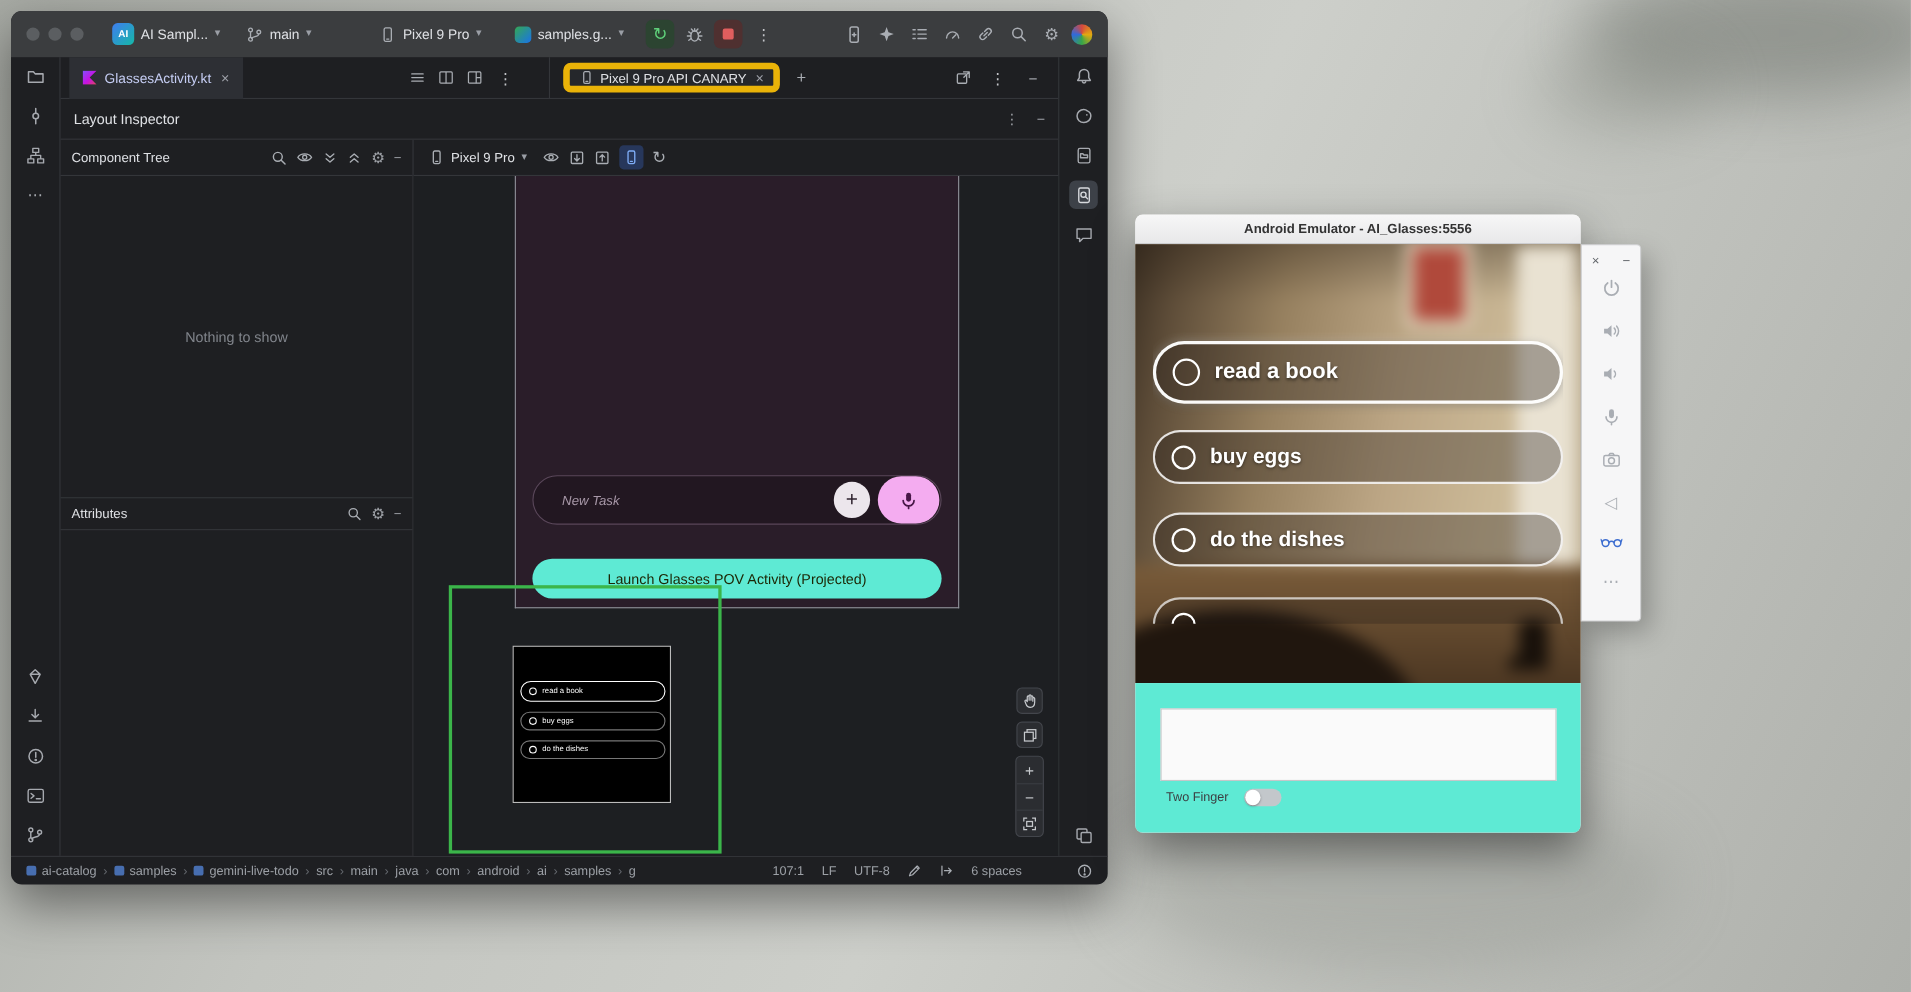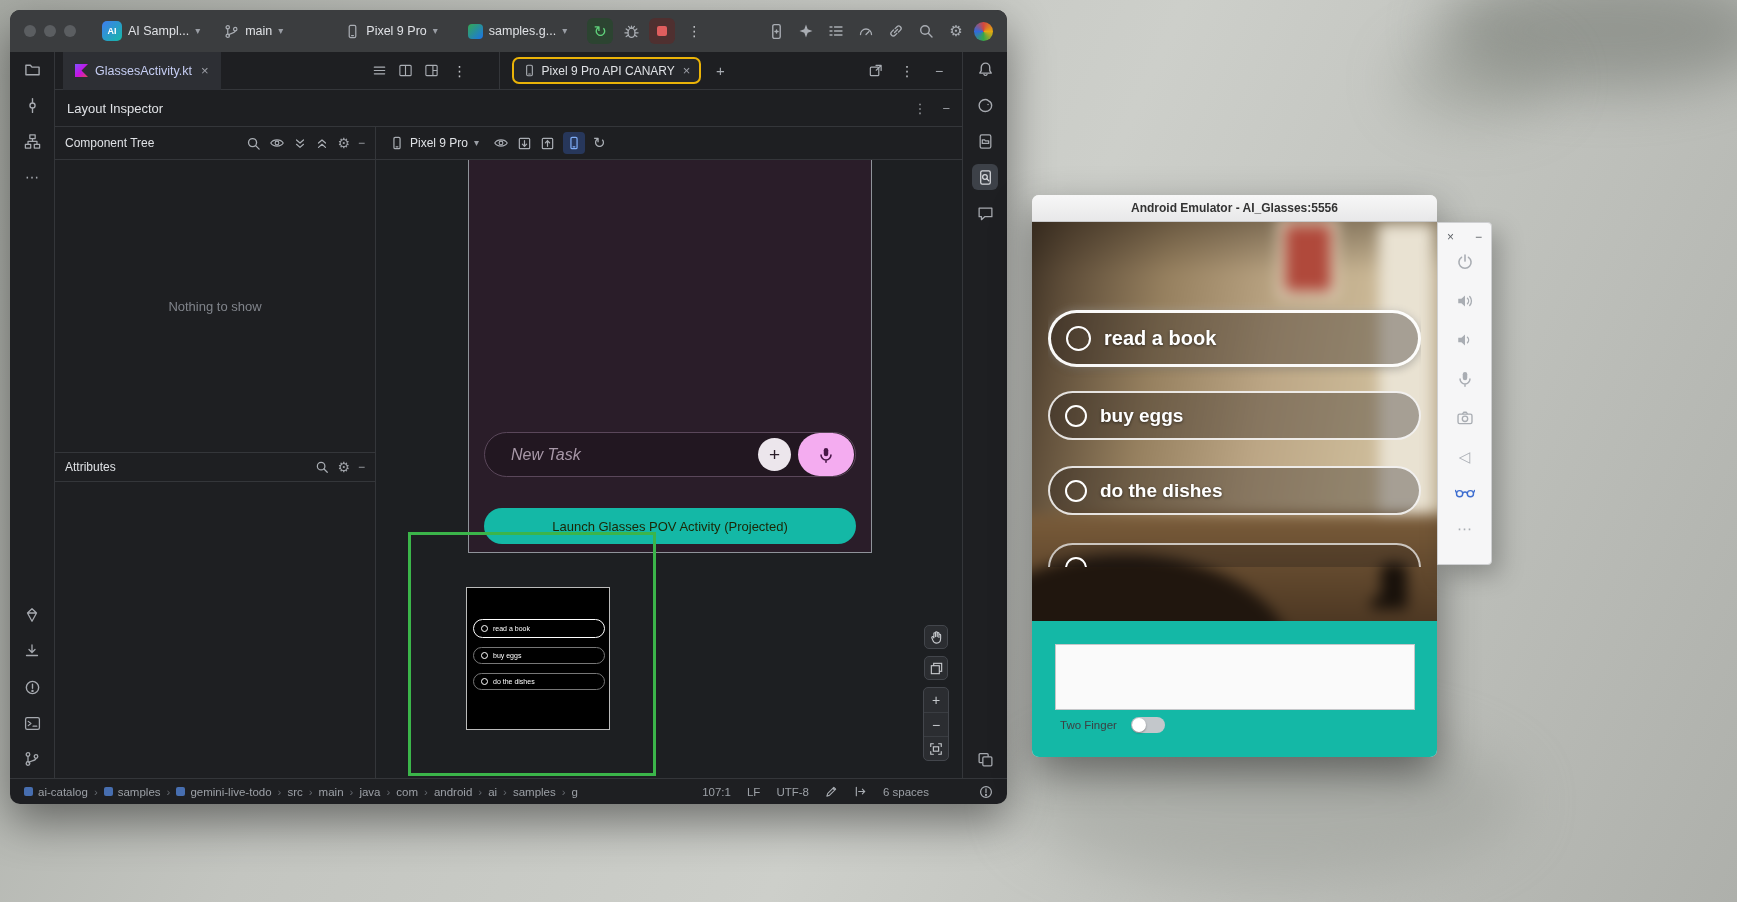--- a/index.html
+++ b/index.html
@@ -47,44 +47,44 @@
 
   .centercol { flex:1; display:flex; flex-direction:column; min-width:0; }
   .tabsrow { height:38px; flex:none; display:flex; align-items:center; border-bottom:1px solid #34363a; padding:0 8px; gap:4px; }
   .etab { display:flex; align-items:center; gap:7px; padding:0 12px; height:38px; font-size:12.5px; color:#b0a6ee; }
   .etab.active { background:#2d2f34; color:#c5cdf3; }
   .kticon { width:13px; height:13px; flex:none; background:linear-gradient(135deg,#7f52ff,#c811e2 55%,#e44857); clip-path:polygon(0 0,100% 0,50% 50%,100% 100%,0 100%); }
   .tclose { color:#9da0a8; font-size:13px; padding-left:2px; }
   .tabspacer { width:140px; }
   .smicon { width:22px; height:22px; border-radius:4px; }
   .rdgroup { display:flex; align-items:center; gap:8px; margin-left:22px; padding-left:12px; border-left:1px solid #34363a; height:38px; }
-  .rdtab { display:flex; align-items:center; gap:6px; height:27px; border:2px solid #eab308; border-radius:7px; padding:0 9px; background:#25272b; color:#dfe1e5; font-size:12px; white-space:nowrap; }
+  .rdtab { display:flex; align-items:center; gap:6px; height:27px; border:6px solid #eab308; border-radius:7px; padding:0 9px; background:#25272b; color:#dfe1e5; font-size:12px; white-space:nowrap; }
   .rdright { margin-left:auto; display:flex; align-items:center; gap:8px; padding-right:4px; }
 
   .liheader { height:37px; flex:none; border-bottom:1px solid #34363a; display:flex; align-items:center; padding:0 12px; font-size:13px; color:#dfe1e5; }
   .lih-icons { margin-left:auto; display:flex; gap:16px; align-items:center; color:#9da0a6; }
   .libody { flex:1; display:flex; min-height:0; }
   .leftpanels { width:321px; flex:none; border-right:1px solid #34363a; display:flex; flex-direction:column; }
   .ptoolbar { height:33px; flex:none; display:flex; align-items:center; padding:0 10px; font-size:12px; color:#dfe1e5; border-bottom:1px solid #34363a; }
   .pticons { margin-left:auto; display:flex; gap:8px; align-items:center; color:#9da0a6; }
   .ctbody { height:292px; flex:none; display:flex; align-items:center; justify-content:center; color:#80848b; font-size:13px; }
   .attrtb { height:30px; }
   .attrbody { flex:1; display:flex; align-items:center; justify-content:center; color:#b6b9bf; font-size:13px; text-align:center; padding:0 24px; }
 
   .preview { flex:1; display:flex; flex-direction:column; min-width:0; }
   .canvas { flex:1; position:relative; background:#1d1f22; overflow:hidden; }
   .devchip { display:flex; align-items:center; gap:6px; color:#dfe1e5; }
   .liveicon { width:22px; height:22px; border-radius:4px; background:rgba(64,120,242,.28); color:#7fadf7; display:flex; align-items:center; justify-content:center; }
 
   .device { position:absolute; left:92px; top:0; width:404px; height:393px; background:#2a1d29; border:1px solid #8f939a; border-top:none; }
   .newtask { position:absolute; left:15px; top:272px; width:372px; height:45px; border:1px solid #5a475a; border-radius:23px; background:rgba(0,0,0,.18); display:flex; align-items:center; }
-  .ntph { margin-left:26px; font-style:italic; color:#a898a8; font-size:16px; flex:1; }
+  .ntph { margin-left:26px; font-style:italic; color:#a898a8; font-size:12px; flex:1; }
   .plusbtn { width:33px; height:33px; border-radius:50%; background:#ece6ec; color:#2a1d29; font-size:19px; display:flex; align-items:center; justify-content:center; margin-right:7px; flex:none; }
   .micbtn { width:56px; height:43px; border-radius:22px; background:#f4acf0; color:#471747; display:flex; align-items:center; justify-content:center; margin-right:1px; flex:none; }
-  .launch { position:absolute; left:15px; top:348px; width:372px; height:36px; border-radius:18px; background:#14b8a6; color:#1c2604; font-size:13px; font-weight:500; display:flex; align-items:center; justify-content:center; }
+  .launch { position:absolute; left:15px; top:348px; width:372px; height:36px; border-radius:18px; background:#5eead4; color:#1c2604; font-size:13px; font-weight:500; display:flex; align-items:center; justify-content:center; }
 
   .minidev { position:absolute; left:90px; top:427px; width:144px; height:143px; background:#000; border:1px solid #bbb; }
   .minirow { position:absolute; left:6px; width:132px; display:flex; align-items:center; gap:5px; padding-left:7px; color:#fff; font-size:7px; border-radius:10px; }
   .minirow .mdot { width:7px; height:7px; border:1px solid #fff; border-radius:50%; flex:none; }
   .mr1 { top:31px; height:19px; border:1.2px solid #fff; }
   .mr2 { top:59px; height:17px; border:1px solid #777; }
   .mr3 { top:85px; height:17px; border:1px solid #777; }
 
   .greenrect { position:absolute; left:32px; top:372px; width:248px; height:244px; border:3px solid #3bb54a; }
 
@@ -117,21 +117,21 @@
 
   .pills { position:absolute; left:16px; top:80px; width:373px; height:265px; overflow:hidden; }
   .pill { position:absolute; left:0; width:100%; border-radius:29px; background:rgba(25,20,18,.32); display:flex; align-items:center; gap:13px; padding-left:15px; color:#fff; font-weight:700; text-shadow:0 1px 3px rgba(0,0,0,.55); }
   .ring { width:22px; height:22px; border:2.5px solid #fff; border-radius:50%; flex:none; }
   .p1 { top:8px; height:57px; border:3px solid rgba(255,255,255,.97); box-shadow:0 0 10px rgba(255,255,255,.3), 0 2px 8px rgba(0,0,0,.3); font-size:20px; }
   .p1 .ring { width:25px; height:25px; }
   .p2 { top:89px; height:49px; border:2px solid rgba(255,255,255,.85); font-size:19px; }
   .p3 { top:164px; height:49px; border:2px solid rgba(255,255,255,.85); font-size:19px; }
   .p4 { top:241px; height:49px; border:2px solid rgba(255,255,255,.7); background:rgba(25,20,18,.25); }
 
-  .graypanel { flex:1; position:relative; background:#14b8a6; }
+  .graypanel { flex:1; position:relative; background:#5eead4; }
   .touchpad { position:absolute; left:23px; top:23px; width:360px; height:66px; background:#fafafa; border:1px solid #c5c7c9; }
   .tfrow { position:absolute; left:28px; top:96px; display:flex; align-items:center; gap:14px; }
   .tflabel { font-size:11.5px; color:#3c4043; }
   .toggle { width:34px; height:16px; border-radius:8px; background:#c3c7cb; position:relative; }
   .knob { position:absolute; left:1px; top:1px; width:14px; height:14px; border-radius:50%; background:#fff; box-shadow:0 1px 2px rgba(0,0,0,.35); }
 
   .emutools { position:absolute; left:1437px; top:222px; width:55px; height:343px; background:#f6f6f7; border:1px solid #cfd0d2; box-shadow:8px 10px 24px rgba(0,0,0,.25); display:flex; flex-direction:column; align-items:center; padding:5px 0; border-radius:0 4px 4px 0; }
   .ettop { width:100%; display:flex; justify-content:space-between; align-items:center; padding:0 9px; color:#5f6368; font-size:12px; height:18px; }
   .eticons { display:flex; flex-direction:column; gap:21px; margin-top:7px; align-items:center; color:#5f6368; }
   .etglasses { color:#3e6ed0; }

